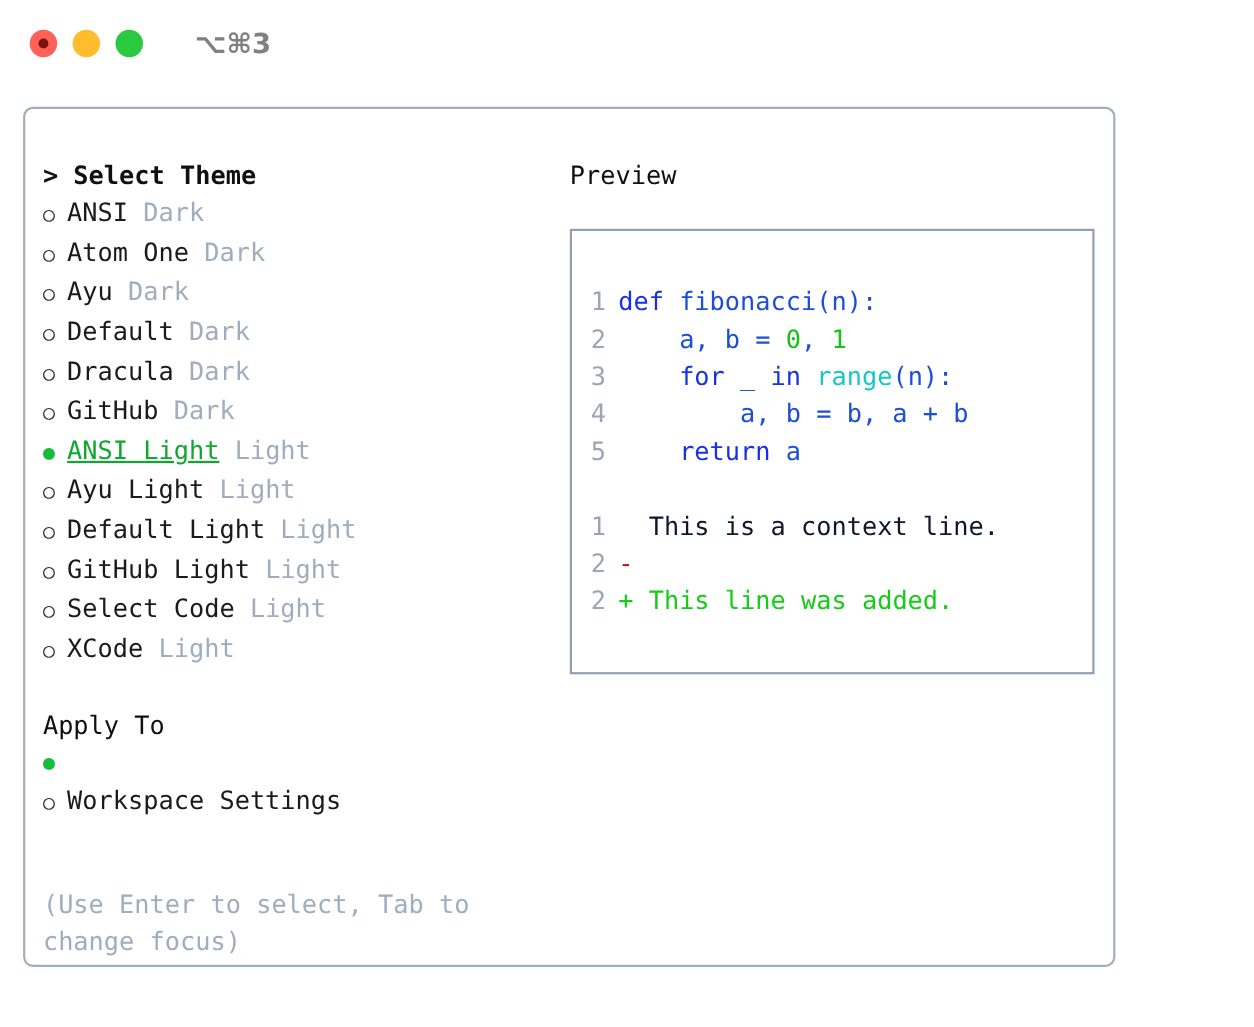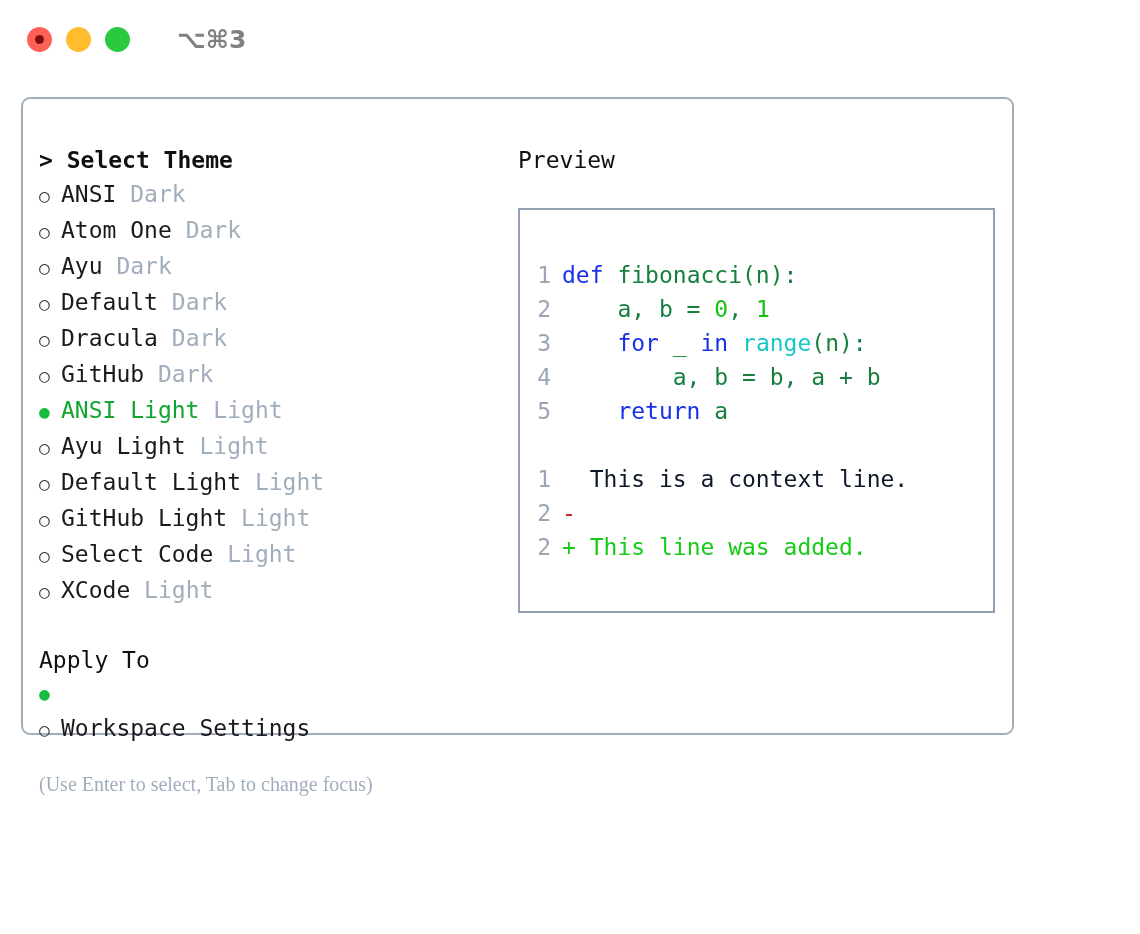--- a/index.html
+++ b/index.html
@@ -52,21 +52,21 @@
     color: #808080;
     letter-spacing: 0px;
     font-family: "DejaVu Sans", "Liberation Sans", sans-serif;
   }
 
   
   #panel {
     position: absolute;
     left: 21px; top: 97px;
     width: 993px;
-    height: 638px;
+    height: 782px;
     border: 2px solid #a3aebd;
     border-radius: 9px;
     background: #ffffff;
   }
 
   #panel-inner {
     position: absolute;
     left: 0; top: 0; right: 0; bottom: 0;
     padding: 44px 0 0 16px;
   }
@@ -94,31 +94,30 @@
   }
   .opt-bullet {
     width: 22px;
     flex: none;
     color: #303030;
     font-size: 18px;
     line-height: 34px;
   }
   .opt-bullet.sel { color: #18bb3c; }
   .opt-label { color: #1a1a1a; }
-  .opt-label.sel { color: #11a62f; }
+  .opt-label.sel { color: #11a62f; text-decoration: underline; }
   .opt-badge { color: #a0adbd; }
 
   .hint {
-    margin-top: 20px;
-    font-size: 20px;
+    margin-top: 59px;
+    font-size: 23px;
     line-height: 34px;
     color: #a0adbd;
     white-space: pre-wrap;
     width: 410px;
-    font-family: Liberation Serif, serif;
   }
 
   .spacer-block { height: 34px; }
 
   
   #preview-box {
     margin-top: 31px;
     width: 477px;
     height: 405px;
     border: 2px solid #93a0b2;
@@ -137,21 +136,21 @@
     flex: none;
     text-align: right;
     color: #9aa6b5;
     padding-right: 11px;
   }
   .code-blank { height: 34px; }
 
   .tk-kw    { color: #1830e8; }
   .tk-num   { color: #13c213; }
   .tk-built { color: #17c7c7; }
-  .tk-plain { color: #15803d; }
+  .tk-plain { color: #1d4ed8; }
   .tk-ctx   { color: #0f172a; }
   .tk-del   { color: #c81414; }
   .tk-add   { color: #17cc17; }
 </style>
 </head>
 <body>
 
 <div id="window">
 
   <div id="titlebar">

